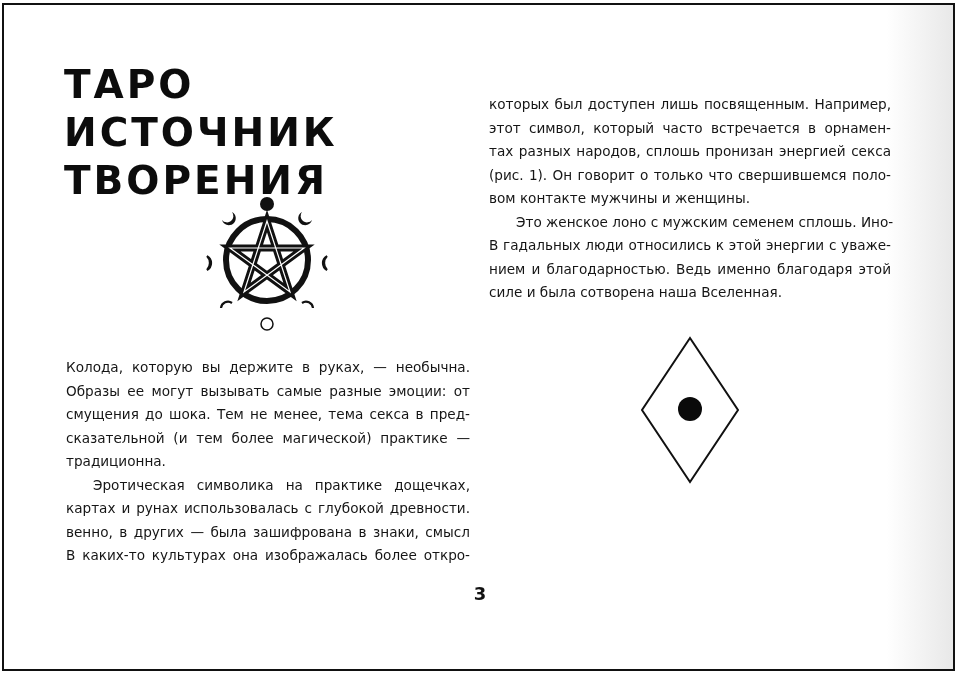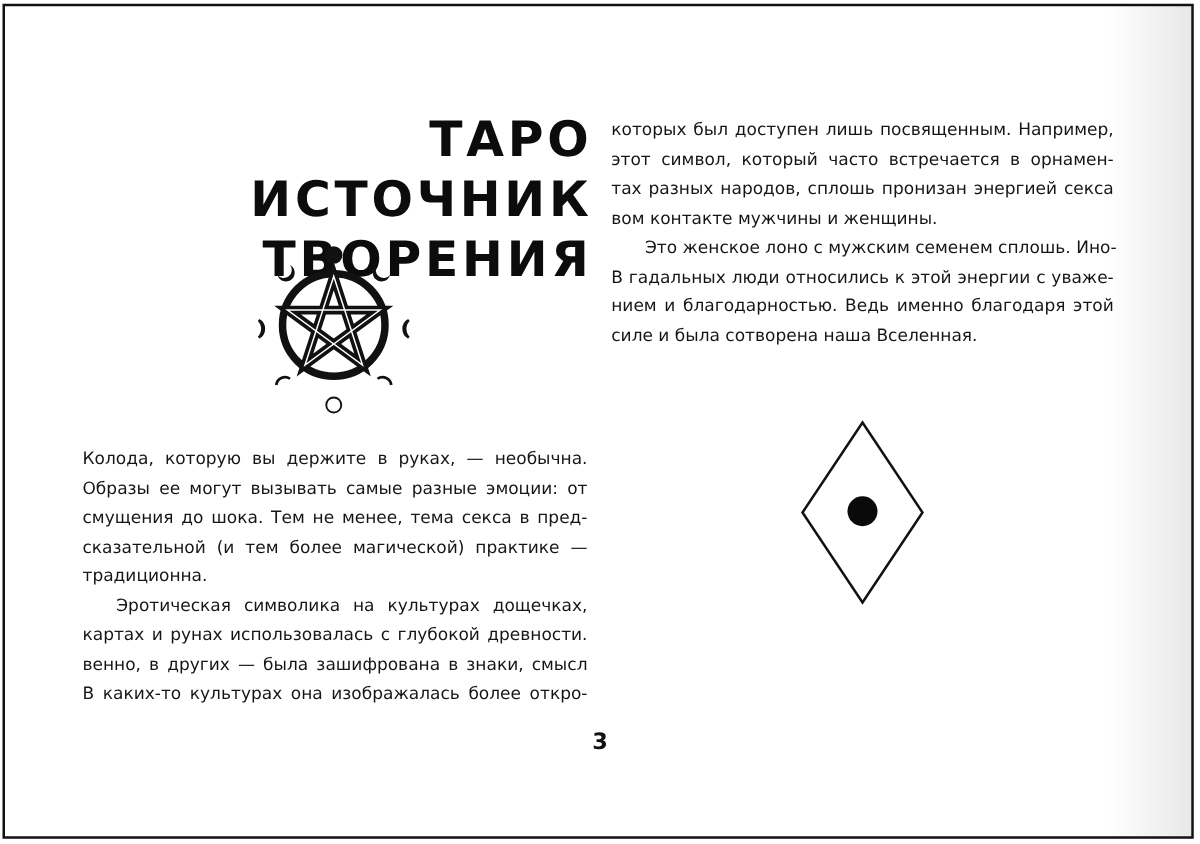--- a/index.html
+++ b/index.html
@@ -21,23 +21,23 @@
       top: 3px;
       width: 953px;
       height: 668px;
       border: 2px solid #111111;
       box-sizing: border-box;
       background: linear-gradient(to right, #ffffff 0%, #ffffff 93%, #f2f2f2 97%, #e8e8e8 100%);
     }
     .title {
       position: absolute;
       left: 60px;
-      top: 84px;
+      top: 56px;
       width: 410px;
-      text-align: right;
+      text-align: left;
       font-family: "DejaVu Sans", sans-serif;
       font-weight: bold;
       font-size: 39px;
       line-height: 48px;
       letter-spacing: 3px;
       color: #0c0c0c;
     }
     .pentagram {
       position: absolute;
       left: 200px;
@@ -141,30 +141,31 @@
 
     <circle cx="63" cy="131" r="6" fill="none" stroke="#111" stroke-width="1.5"></circle>
   </svg>
 
   <div class="col left-col">
     <span class="line">Колода, которую вы держите в руках, — необычна.</span>
     <span class="line">Образы ее могут вызывать самые разные эмоции: от</span>
     <span class="line">смущения до шока. Тем не менее, тема секса в пред-</span>
     <span class="line">сказательной (и тем более магической) практике —</span>
     <span class="line last">традиционна.</span>
-    <span class="line indent">Эротическая символика на культурах дощечках,</span>
+    <span class="line indent">Эротическая символика на практике дощечках,</span>
     <span class="line">картах и рунах использовалась с глубокой древности.</span>
     <span class="line">венно, в других — была зашифрована в знаки, смысл</span>
     <span class="line">В каких-то культурах она изображалась более откро-</span>
   </div>
 
   <div class="col right-col">
     <span class="line">которых был доступен лишь посвященным. Например,</span>
     <span class="line">этот символ, который часто встречается в орнамен-</span>
     <span class="line">тах разных народов, сплошь пронизан энергией секса</span>
+    <span class="line">(рис. 1). Он говорит о только что свершившемся поло-</span>
     <span class="line last">вом контакте мужчины и женщины.</span>
     <span class="line indent">Это женское лоно с мужским семенем сплошь. Ино-</span>
     <span class="line">В гадальных люди относились к этой энергии с уваже-</span>
     <span class="line">нием и благодарностью. Ведь именно благодаря этой</span>
     <span class="line last">силе и была сотворена наша Вселенная.</span>
   </div>
 
   <svg class="figure" viewBox="0 0 106 150">
     <polygon points="53,3 101,75 53,147 5,75" fill="none" stroke="#111" stroke-width="2"></polygon>
     <circle cx="53" cy="74" r="12" fill="#0a0a0a"></circle>

